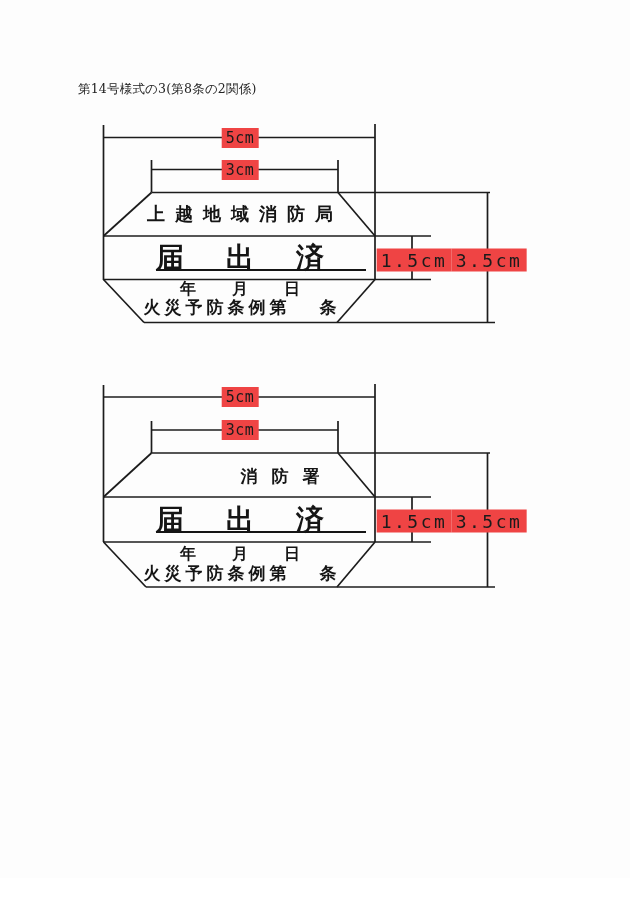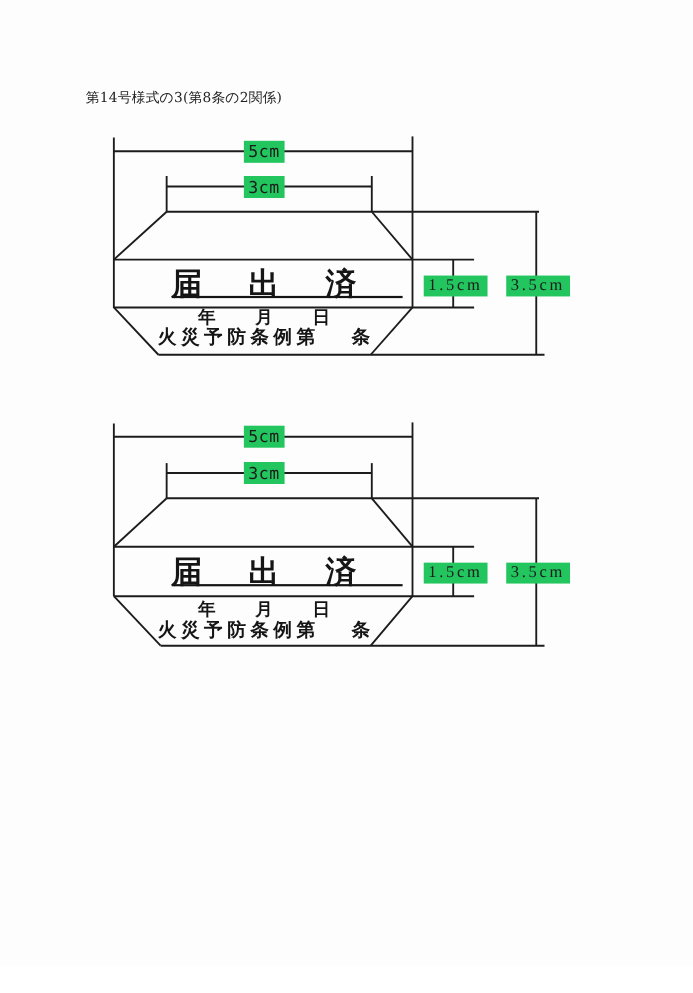--- a/index.html
+++ b/index.html
@@ -2,24 +2,24 @@
 <html><head>
 <meta charset="utf-8">
 <style>
   html,body{margin:0;padding:0;background:#fff;}
   .page{position:relative;width:630px;height:878px;background:#fdfdfd;overflow:hidden;
         font-family:"DejaVu Serif","Liberation Serif",serif;}
   .lines{position:absolute;left:0;top:0;}
   .note{position:absolute;left:78px;top:81px;font-size:12.5px;color:#222;letter-spacing:0.2px;
         font-family:"DejaVu Serif","Liberation Serif",serif;}
   
-  .dim{position:absolute;transform:translate(-50%,-50%);background:#22c55e;padding:1px 4px;
+  .dim{position:absolute;transform:translate(-50%,-50%);background:#ef4444;padding:1px 4px;
        font-family:"DejaVu Sans Mono","Liberation Mono",monospace;color:#1b1b1b;white-space:nowrap;}
   .dim-sm{font-size:15px;letter-spacing:0.5px;}
-  .dim-lg{font-size:15px;letter-spacing:2.5px;font-family:Liberation Serif, serif;}
+  .dim-lg{font-size:18px;letter-spacing:2.5px;}
   .d1-w5{left:240px;top:137.5px;} .d1-w3{left:240px;top:170px;}
   .d1-h15{left:414px;top:260px;}  .d1-h35{left:489px;top:260px;}
   .d2-w5{left:240px;top:397px;}   .d2-w3{left:240px;top:430px;}
   .d2-h15{left:414px;top:521px;}  .d2-h35{left:489px;top:521px;}
   
   .jp{position:absolute;color:#151515;line-height:1;font-family:"DejaVu Serif","Liberation Serif",serif;}
   .agency1{left:104px;top:205px;width:272px;text-align:center;font-size:18px;letter-spacing:10px;text-indent:10px;font-weight:600;}
   .agency2{left:204px;top:468px;width:152px;text-align:center;font-size:17px;letter-spacing:14px;text-indent:14px;font-weight:600;}
   .status{width:272px;left:104px;text-align:center;font-size:28px;font-weight:600;letter-spacing:42px;text-indent:42px;text-decoration:underline;}
   .status1{top:244px;} .status2{top:505.5px;}
@@ -72,35 +72,37 @@
       <path d="M146 587 H495"></path>
       <path d="M412 497 V542"></path>
       <path d="M487.5 453 V587"></path>
     </g>
   </svg>
 
   <div class="dim dim-sm d1-w5">5cm</div>
   <div class="dim dim-sm d1-w3">3cm</div>
   <div class="dim dim-lg d1-h15">1.5cm</div>
   <div class="dim dim-lg d1-h35">3.5cm</div>
+  <div class="jp agency1">上越地域消防局</div>
   <div class="jp status status1">届出済</div>
   <div class="jp dateline date1">
     <span>年</span>
     <span>月</span>
     <span>日</span>
   </div>
   <div class="jp ordline ord1">
     <span class="ord-prefix">火災予防条例第</span>
     <span>条</span>
   </div>
 
   <div class="dim dim-sm d2-w5">5cm</div>
   <div class="dim dim-sm d2-w3">3cm</div>
   <div class="dim dim-lg d2-h15">1.5cm</div>
   <div class="dim dim-lg d2-h35">3.5cm</div>
+  <div class="jp agency2">消防署</div>
   <div class="jp status status2">届出済</div>
   <div class="jp dateline date2">
     <span>年</span>
     <span>月</span>
     <span>日</span>
   </div>
   <div class="jp ordline ord2">
     <span class="ord-prefix">火災予防条例第</span>
     <span>条</span>
   </div>

